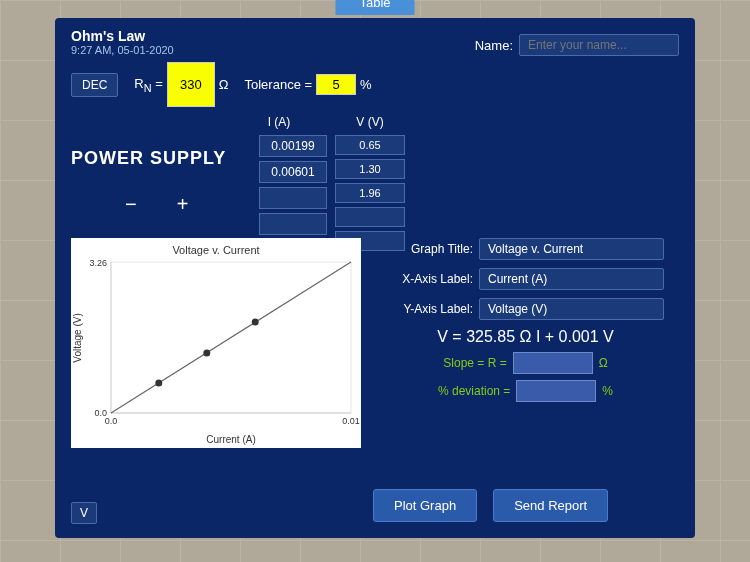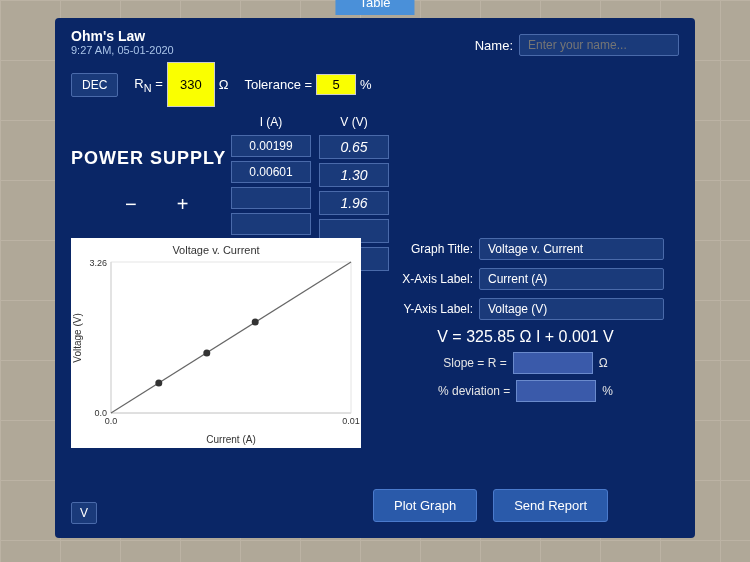--- a/index.html
+++ b/index.html
@@ -151,32 +151,32 @@
       font-size: 12px;
       text-align: center;
       margin-bottom: 2px;
     }
     .data-input {
       background-color: #1a3a7a;
       border: 1px solid #4a6aaa;
       color: white;
       padding: 3px 6px;
       font-size: 12px;
-      width: 80px;
-      text-align: center;
+      width: 68px;
+      text-align: center;
+      margin-left: 28px;
     }
     .data-input-v {
       background-color: #1a3a7a;
       border: 1px solid #4a6aaa;
       color: white;
       padding: 3px 6px;
-      font-size: 14px;
+      font-size: 11px;
       width: 70px;
       text-align: center;
-      font-style: italic;
     }
 
     
     .power-supply-label {
       position: absolute;
       top: 130px;
       left: 16px;
       color: white;
       font-size: 18px;
       font-weight: bold;
@@ -229,21 +229,21 @@
       margin: 6px 0;
     }
     .slope-row {
       display: flex;
       align-items: center;
       justify-content: center;
       gap: 6px;
       margin-bottom: 6px;
     }
     .slope-label {
-      color: #e5e5e5;
+      color: #84cc16;
       font-size: 12px;
     }
     .slope-input {
       background-color: #3a5aaa;
       border: 1px solid #6a8acc;
       color: white;
       padding: 3px 8px;
       font-size: 12px;
       width: 80px;
     }

